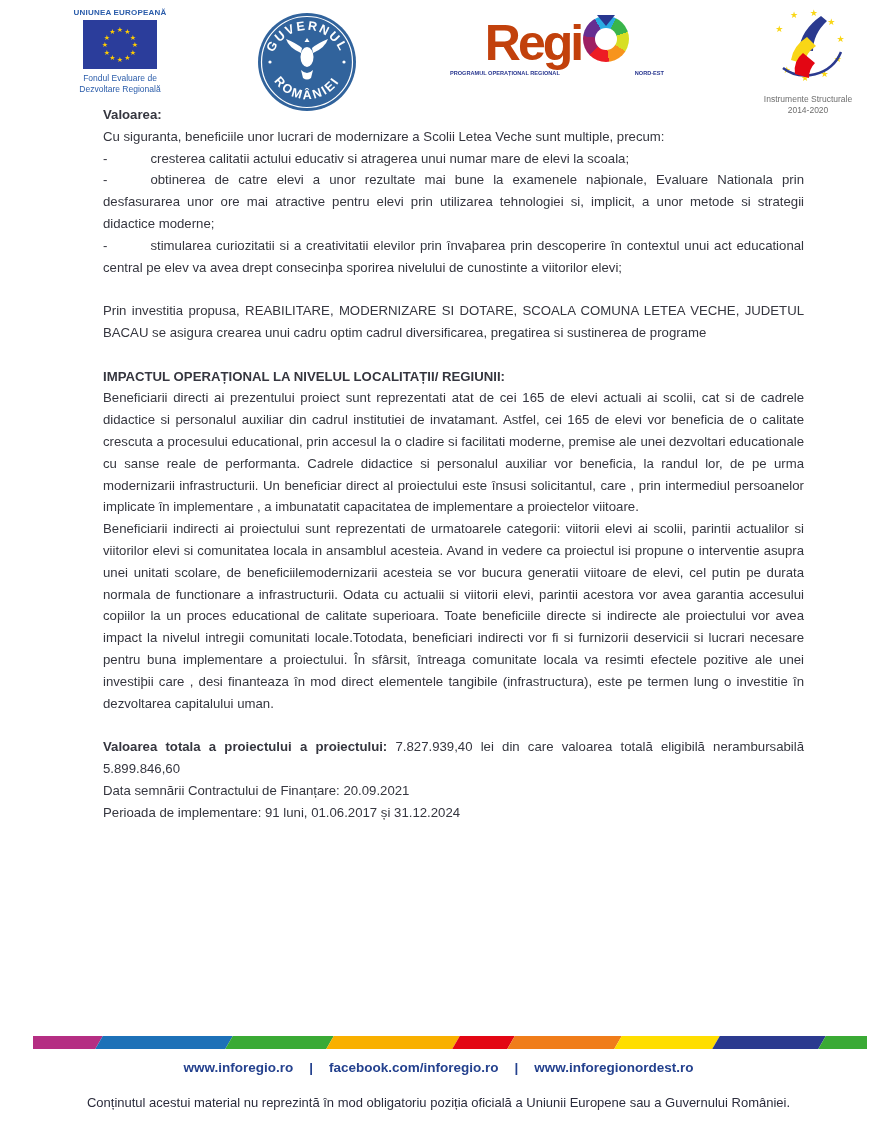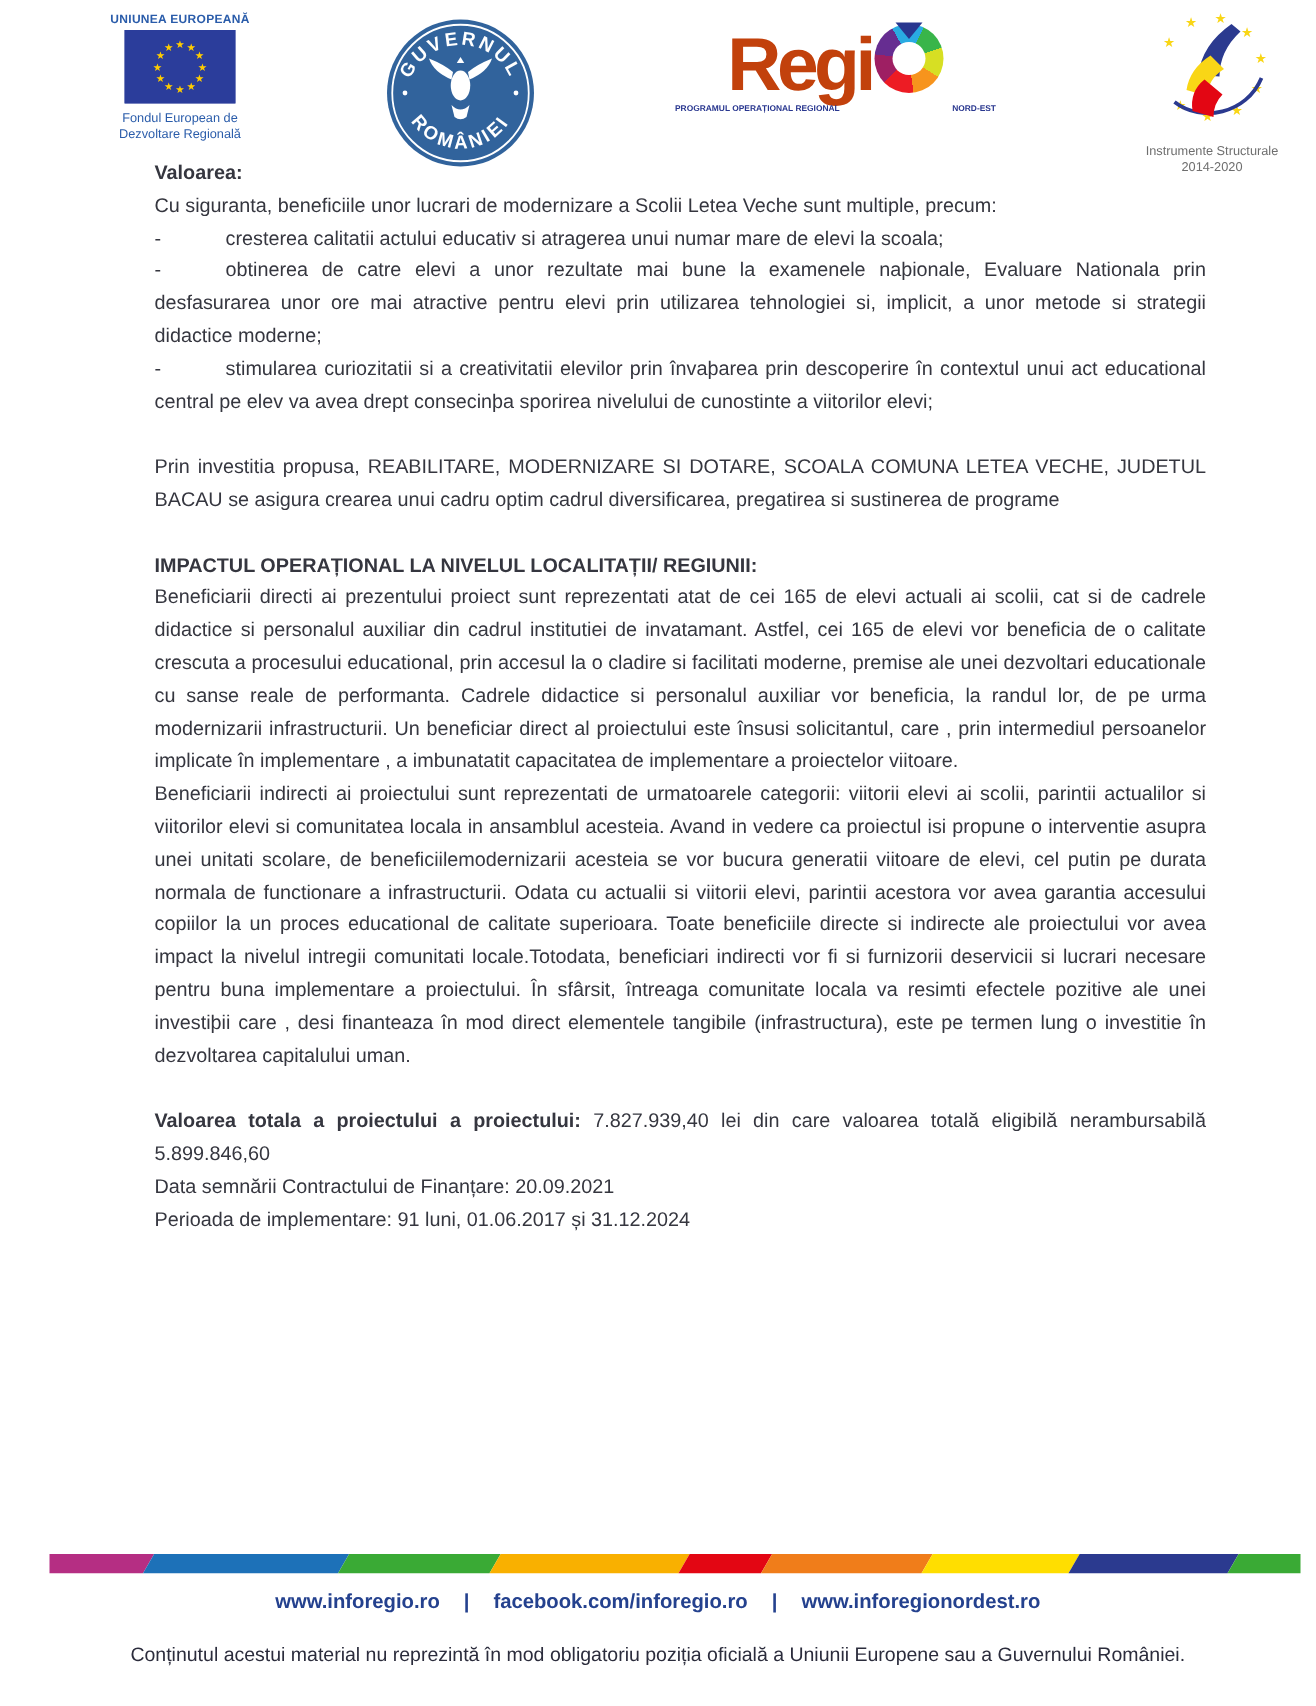--- a/index.html
+++ b/index.html
@@ -65,21 +65,21 @@
           <text x="44.5" y="40.0">★</text>
           <text x="37.0" y="42.0">★</text>
           <text x="29.5" y="40.0">★</text>
           <text x="24.0" y="34.5">★</text>
           <text x="22.0" y="27.0">★</text>
           <text x="24.0" y="19.5">★</text>
           <text x="29.5" y="14.0">★</text>
         </g>
     </svg>
     <div class="eu-sub">
-      <div>Fondul European de</div>
+      <div>Fondul Evaluare de</div>
       <div>Dezvoltare Regională</div>
     </div>
   </div>
 
   <svg class="gov-logo" viewBox="0 0 100 100">
     <circle cx="50" cy="50" r="49" fill="#31639c"></circle>
     <circle cx="50" cy="50" r="45.5" fill="none" stroke="#ffffff" stroke-width="1.2"></circle>
     <defs>
       <path id="arcTop" d="M 14,54 A 36,36 0 0 1 86,54"></path>
       <path id="arcBot" d="M 11,48 A 39,39 0 0 0 89,48"></path>

